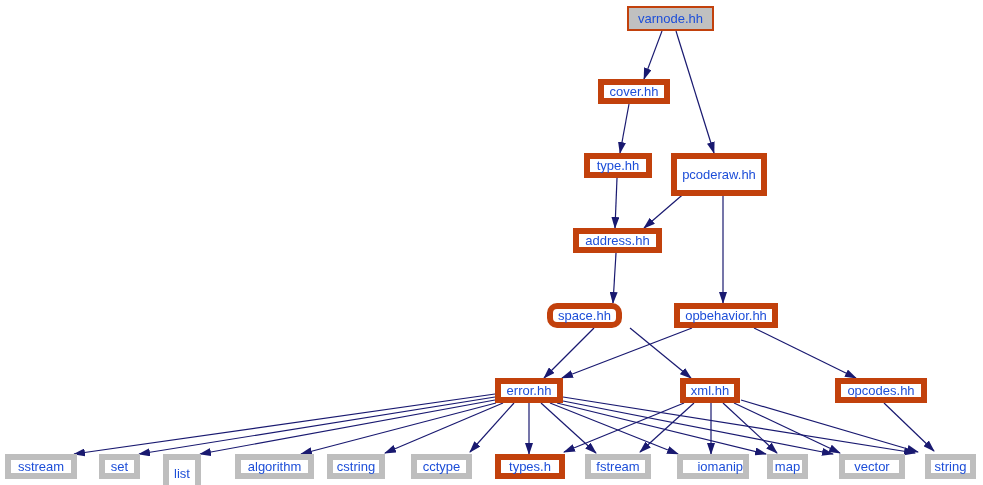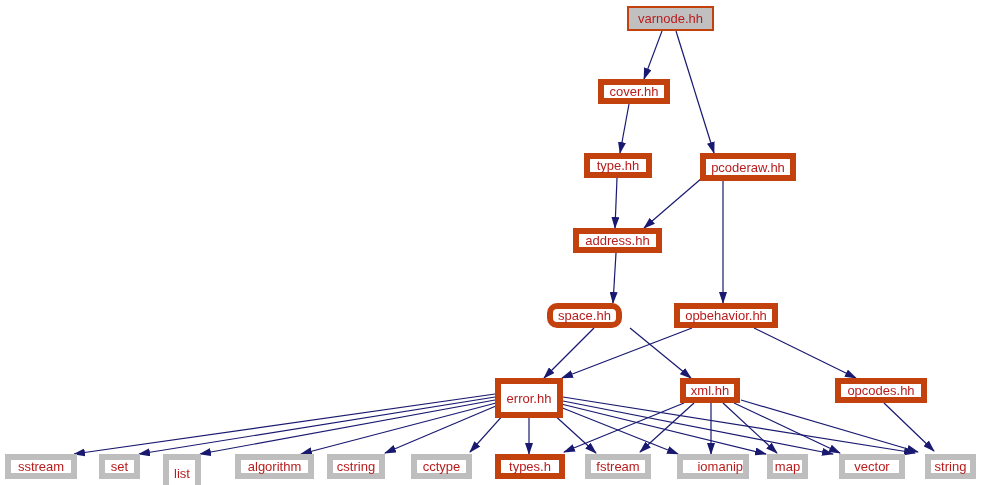--- a/index.html
+++ b/index.html
@@ -14,21 +14,21 @@
   .node{
     position:absolute;
     box-sizing:border-box;
     background:#ffffff;
     border:6px solid #c2410c;
     display:flex;
     align-items:center;
     justify-content:center;
     font-size:13px;
     line-height:13px;
-    color:#b91c1c;
+    color:#1d4ed8;
     white-space:nowrap;
     z-index:2;
   }
   .node.system{border-color:#bebebe;}
   .node.root{background:#c0c0c0;border-width:2px;}
 </style>
 </head>
 <body>
 
 <div class="canvas">
@@ -74,33 +74,33 @@
   <div id="node-layer">
       <div class="node root" style="left: 627px; top: 6px; width: 87px; height: 25px;">
         <span>varnode.hh</span>
       </div>
       <div class="node project" style="left: 598px; top: 79px; width: 72px; height: 25px;">
         <span>cover.hh</span>
       </div>
       <div class="node project" style="left: 584px; top: 153px; width: 68px; height: 25px;">
         <span>type.hh</span>
       </div>
-      <div class="node project" style="left: 700px; top: 153px; width: 96px; height: 28px; text-align: right;">
+      <div class="node project" style="left: 671px; top: 153px; width: 96px; height: 43px; text-align: right;">
         <span>pcoderaw.hh</span>
       </div>
       <div class="node project" style="left: 573px; top: 228px; width: 89px; height: 25px;">
         <span>address.hh</span>
       </div>
       <div class="node project" style="left: 547px; top: 303px; width: 75px; height: 25px; border-radius: 10px;">
         <span>space.hh</span>
       </div>
       <div class="node project" style="left: 674px; top: 303px; width: 104px; height: 25px;">
         <span>opbehavior.hh</span>
       </div>
-      <div class="node project" style="left: 495px; top: 378px; width: 68px; height: 40px;">
+      <div class="node project" style="left: 495px; top: 378px; width: 68px; height: 25px;">
         <span>error.hh</span>
       </div>
       <div class="node project" style="left: 680px; top: 378px; width: 60px; height: 25px;">
         <span>xml.hh</span>
       </div>
       <div class="node project" style="left: 835px; top: 378px; width: 92px; height: 25px;">
         <span>opcodes.hh</span>
       </div>
       <div class="node system" style="left: 5px; top: 454px; width: 72px; height: 25px;">
         <span>sstream</span>

